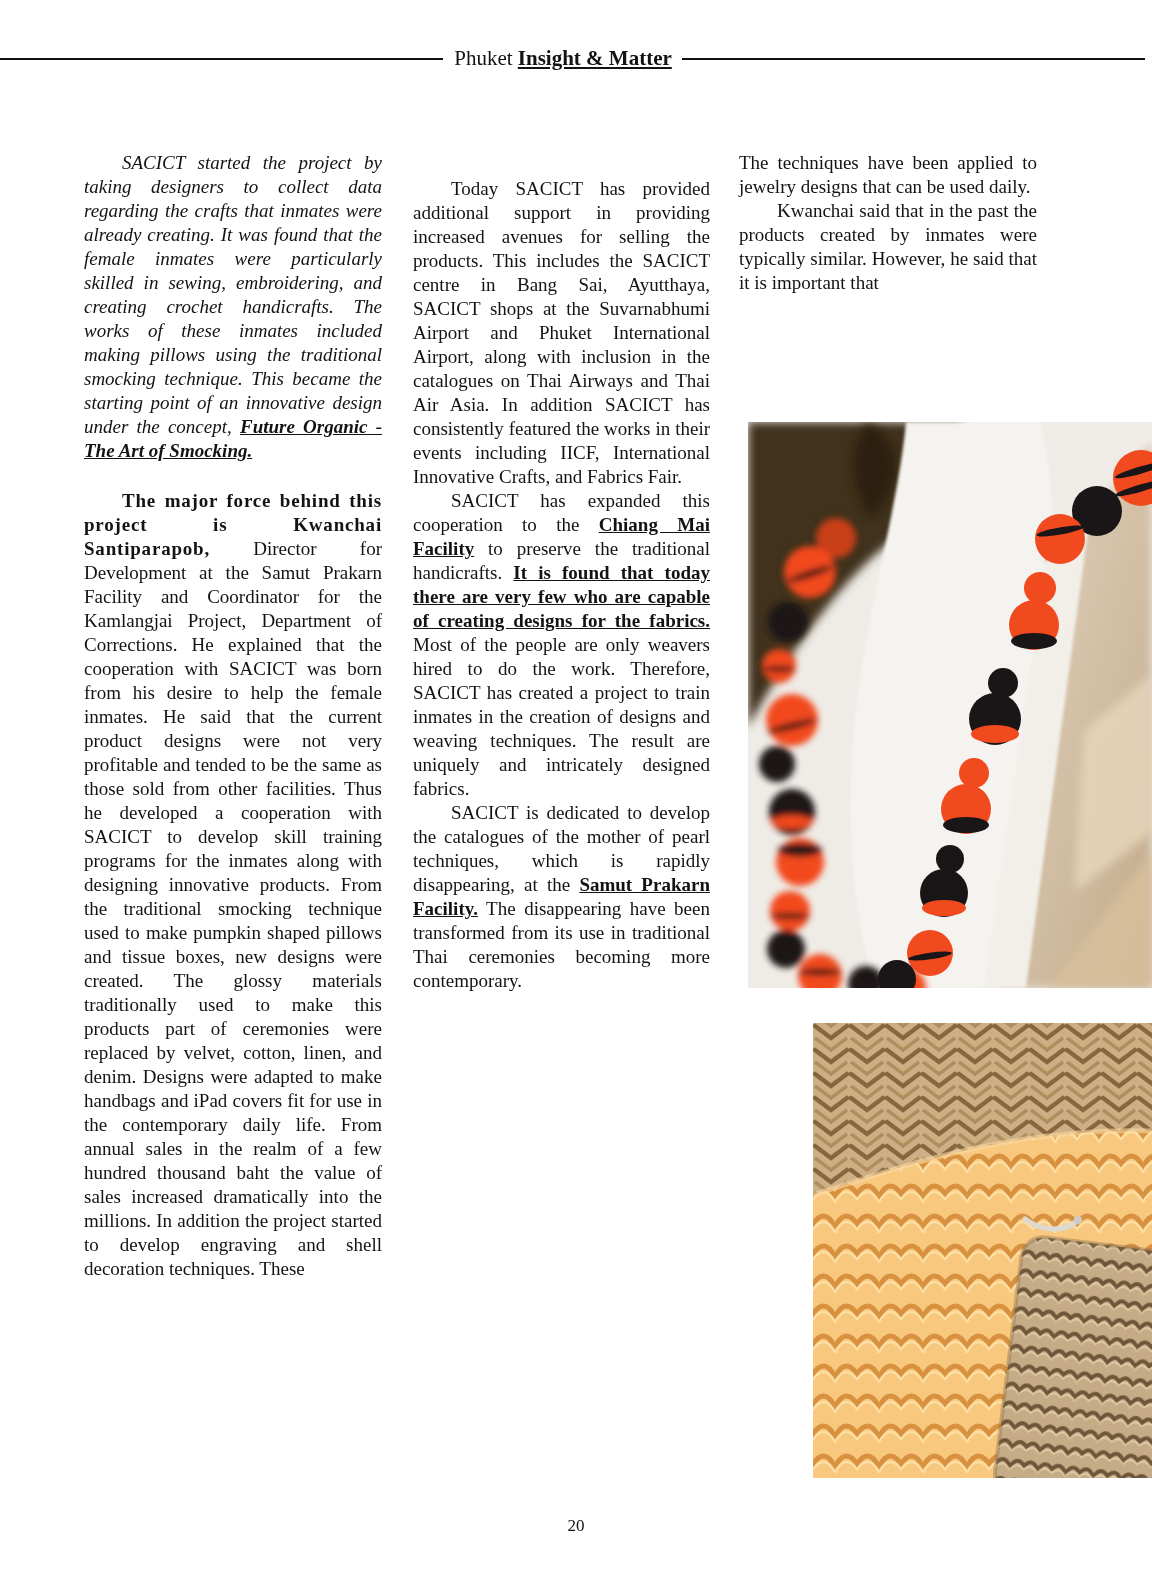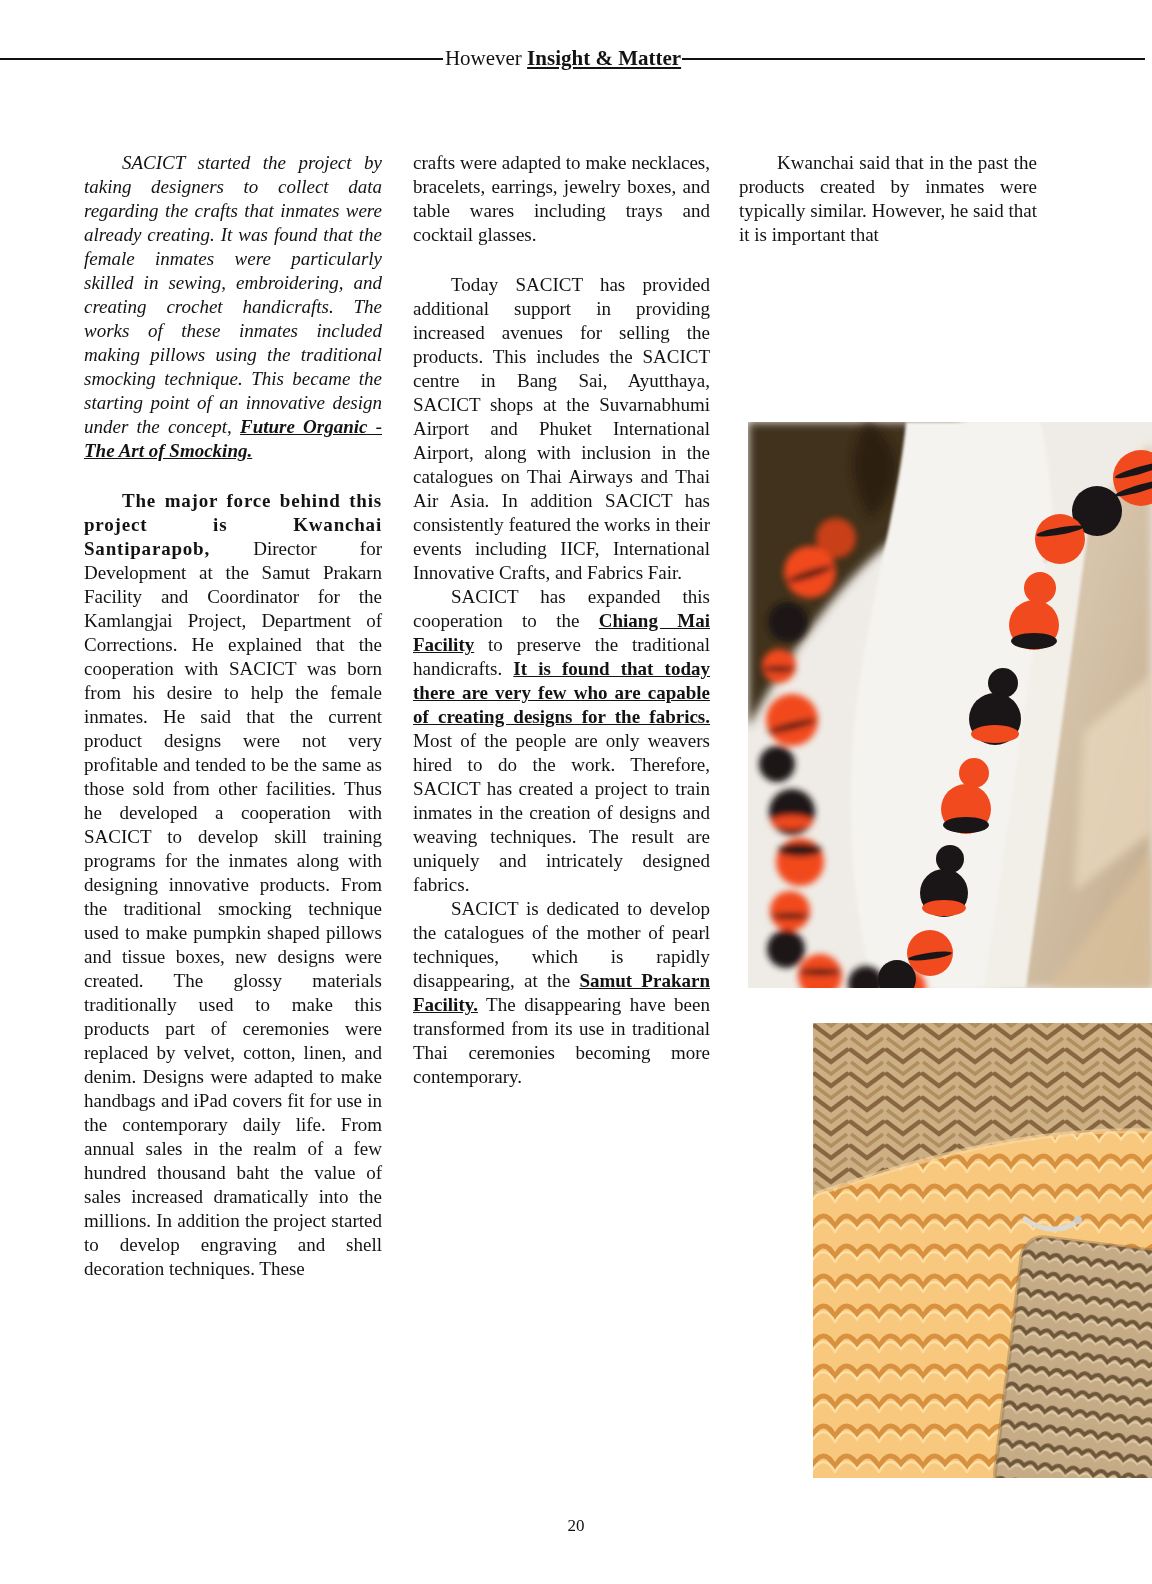--- a/index.html
+++ b/index.html
@@ -28,37 +28,37 @@
   .photo{position:absolute;overflow:hidden;}
   .photo svg{display:block;}
   
   .pagenum{position:absolute;top:1516px;left:0;width:1152px;text-align:center;font-size:17px;}
 </style>
 </head>
 <body>
 
 <div class="rule" style="left:0;top:58px;width:443px;"></div>
 <div class="header-text">
-  <span>However </span><span class="bold">Insight &amp; Matter</span>
+  <span>Phuket </span><span class="bold">Insight &amp; Matter</span>
 </div>
 <div class="rule" style="left:682px;top:58px;width:463px;"></div>
 
 <div class="col" style="left:84px;">
   <p class="italic indent"><span>SACICT started the project by taking designers to collect data regarding the crafts that inmates were already creating. It was found that the female inmates were particularly skilled in sewing, embroidering, and creating crochet handicrafts. The works of these inmates included making pillows using the traditional smocking technique. This became the starting point of an innovative design under the concept, </span><span class="bold">Future Organic - The Art of Smocking.</span></p>
   <p class="gap indent"><span class="spread">The major force behind this project is Kwanchai Santiparapob,</span><span> Director for Development at the Samut Prakarn Facility and Coordinator for the Kamlangjai Project, Department of Corrections. He explained that the cooperation with SACICT was born from his desire to help the female inmates. He said that the current product designs were not very profitable and tended to be the same as those sold from other facilities. Thus he developed a cooperation with SACICT to develop skill training programs for the inmates along with designing innovative products. From the traditional smocking technique used to make pumpkin shaped pillows and tissue boxes, new designs were created. The glossy materials traditionally used to make this products part of ceremonies were replaced by velvet, cotton, linen, and denim. Designs were adapted to make handbags and iPad covers fit for use in the contemporary daily life. From annual sales in the realm of a few hundred thousand baht the value of sales increased dramatically into the millions. In addition the project started to develop engraving and shell decoration techniques. These</span></p>
 </div>
 
 <div class="col" style="left:413px;width:297px;">
-  <p><span>crafts were adapted to make necklaces, bracelets, earrings, jewelry boxes, and table wares including trays and cocktail glasses.</span></p>
   <p class="gap indent"><span>Today SACICT has provided additional support in providing increased avenues for selling the products. This includes the SACICT centre in Bang Sai, Ayutthaya, SACICT shops at the Suvarnabhumi Airport and Phuket International Airport, along with inclusion in the catalogues on Thai Airways and Thai Air Asia. In addition SACICT has consistently featured the works in their events including IICF, International Innovative Crafts, and Fabrics Fair.</span></p>
   <p class="indent"><span>SACICT has expanded this cooperation to the </span><span class="bold">Chiang Mai Facility</span><span> to preserve the traditional handicrafts. </span><span class="bold">It is found that today there are very few who are capable of creating designs for the fabrics.</span><span> Most of the people are only weavers hired to do the work. Therefore, SACICT has created a project to train inmates in the creation of designs and weaving techniques. The result are uniquely and intricately designed fabrics.</span></p>
   <p class="indent"><span>SACICT is dedicated to develop the catalogues of the mother of pearl techniques, which is rapidly disappearing, at the </span><span class="bold">Samut Prakarn Facility.</span><span> The disappearing have been transformed from its use in traditional Thai ceremonies becoming more contemporary.</span></p>
 </div>
 
 <div class="col" style="left:739px;">
+  <p><span>The techniques have been applied to jewelry designs that can be used daily.</span></p>
   <p class="indent"><span>Kwanchai said that in the past the products created by inmates were typically similar. However, he said that it is important that</span></p>
 </div>
 
 <div class="photo" style="left:748px;top:422px;width:404px;height:566px;">
 <svg viewBox="0 0 404 566" width="404" height="566">
   <defs>
     <filter id="b5" x="-40%" y="-40%" width="180%" height="180%">
           <feGaussianBlur stdDeviation="5"></feGaussianBlur>
         </filter>
     <filter id="b3" x="-40%" y="-40%" width="180%" height="180%">

